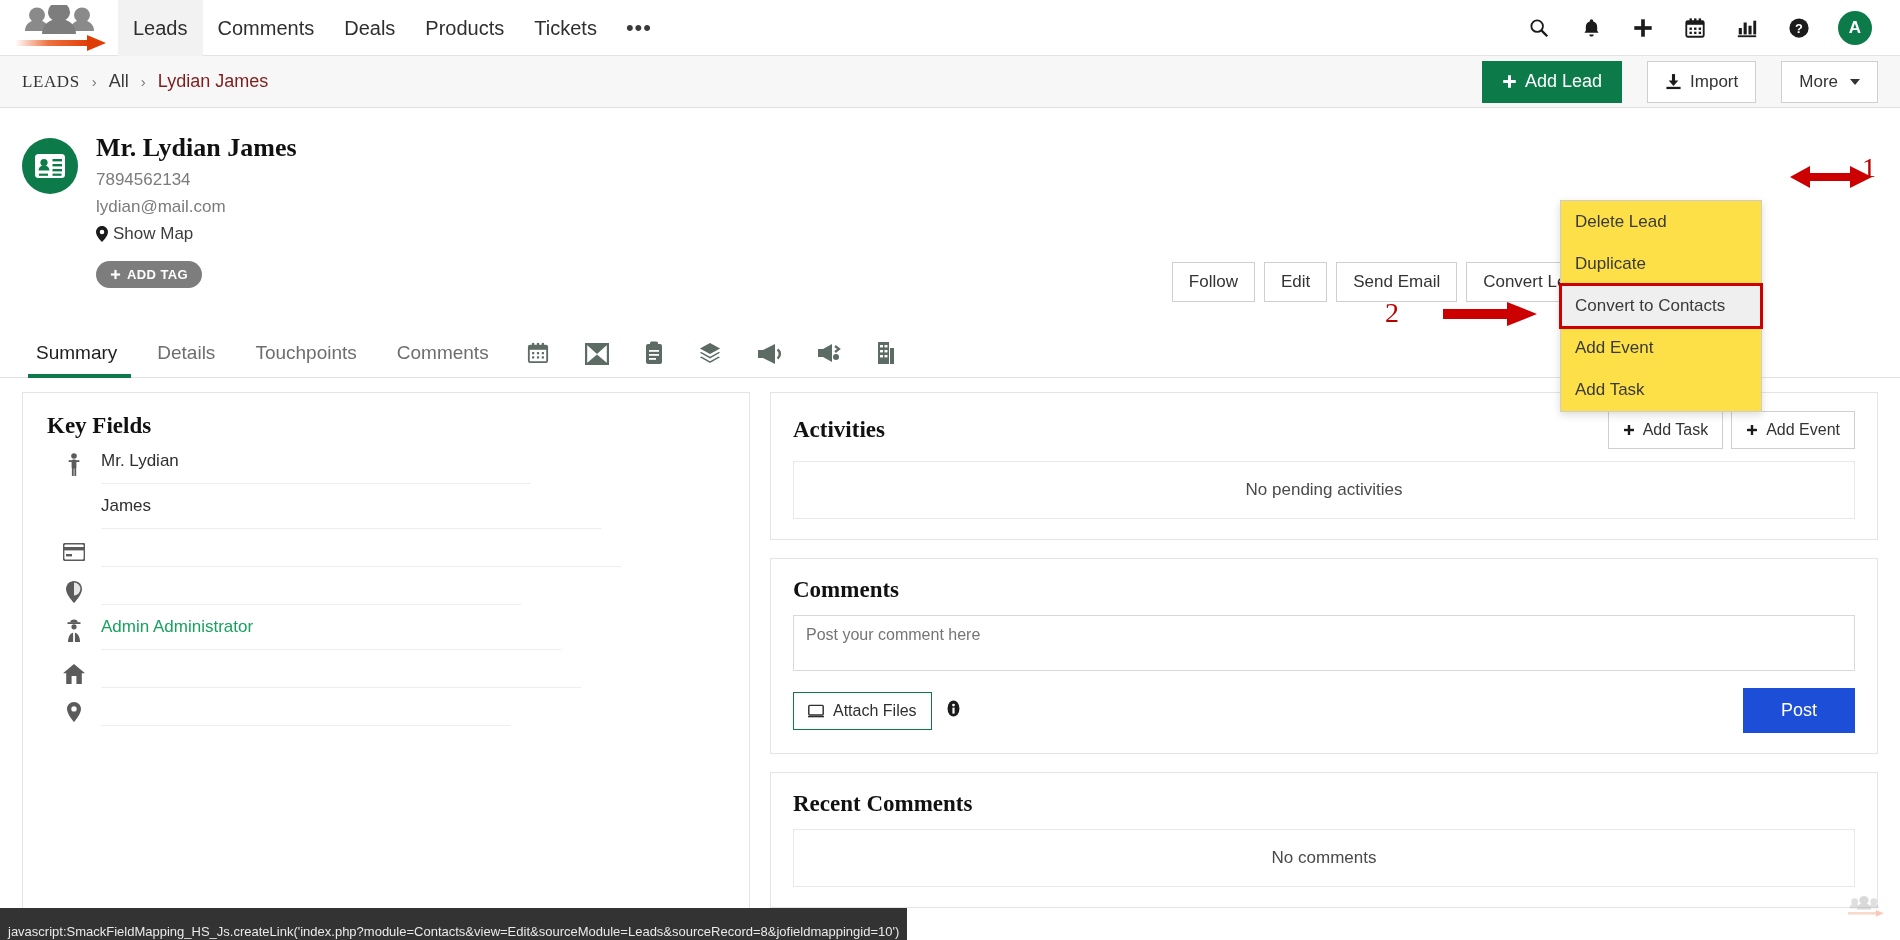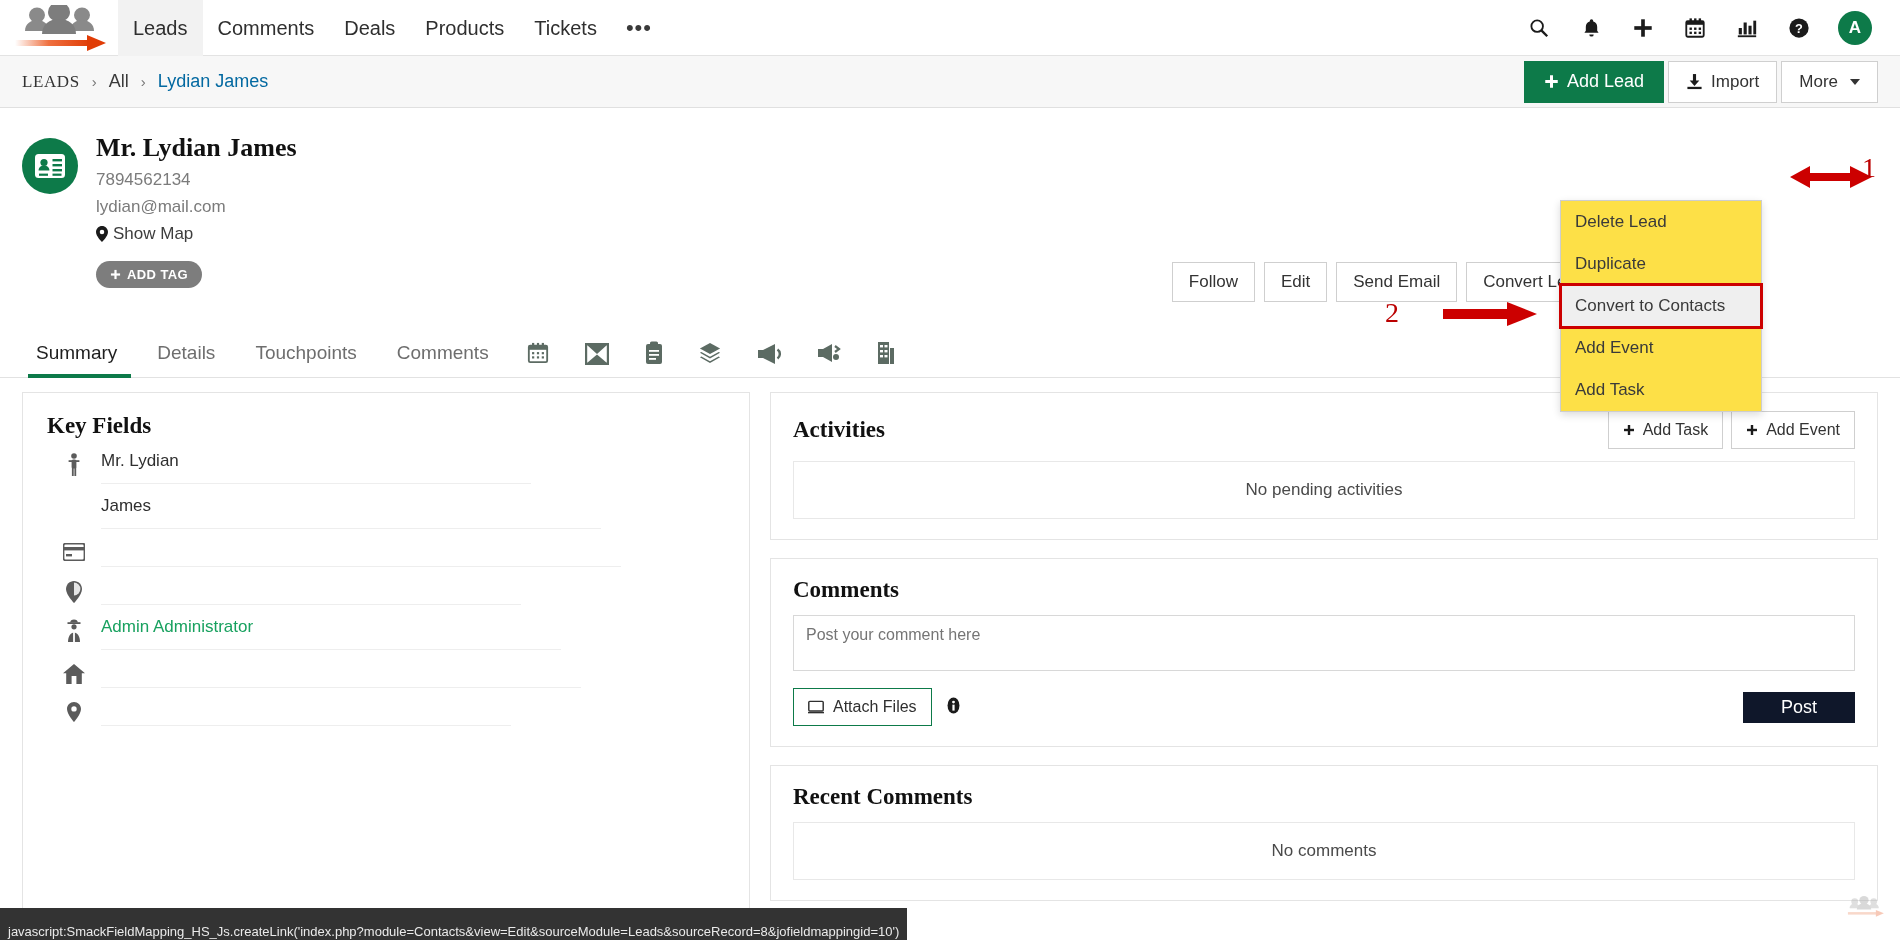--- a/index.html
+++ b/index.html
@@ -37,29 +37,29 @@
   }
 
   
   .crumbbar {
     height: 52px; background: #f7f7f7; border-bottom: 1px solid #e0e0e0;
     display: flex; align-items: center; padding: 0 22px; position: relative;
   }
   .crumb-leads { font-size: 17px; color: #333; letter-spacing: .6px; font-family:"Liberation Serif", serif; cursor:pointer;}
   .crumb-sep { font-size: 15px; color: #777; margin: 0 12px; }
   .crumb-all { font-size: 18px; color: #3b3b3b; cursor:pointer; }
-  .crumb-cur { font-size: 18px; color: #0369a1; }
+  .crumb-cur { font-size: 18px; color: #7f1d1d; }
   .crumb-actions { margin-left: auto; display: flex; align-items: center; gap: 0; }
   .btn {
     font-size: 17px; border: 1px solid #cfcfcf; background: #fff; color: #333;
     padding: 9px 17px; cursor: pointer; display: inline-flex; align-items: center; gap: 8px;
     height: 42px; white-space: nowrap;
   }
   .btn-green { background: #0d7a49; border-color: #0d7a49; color: #fff; font-size:18px; padding: 9px 19px;}
-  .crumb-actions .btn + .btn { margin-left: 4px; }
+  .crumb-actions .btn + .btn { margin-left: 25px; }
   .caret { width:0;height:0;border-left:5px solid transparent;border-right:5px solid transparent;border-top:6px solid currentColor; display:inline-block; margin-left:4px;}
 
   
   .rec-header { position: relative; padding: 26px 22px 0 22px; height: 218px; }
   .rec-ident { display: flex; align-items: flex-start; gap: 18px; }
   .rec-avatar {
     width: 56px; height: 56px; border-radius: 50%; background: #0d7a49;
     display: flex; align-items: center; justify-content: center; flex: none; margin-top: 4px;
   }
   .rec-name { font-size: 26px; color: #111; font-family: "Liberation Serif", serif; font-weight: 700; line-height: 1.1; }
@@ -126,21 +126,21 @@
     font-size: 17px; color: #4a4a4a;
   }
   .comment-body { padding: 0 22px 20px 22px; }
   .comment-ta {
     width: 100%; height: 56px; border: 1px solid #d8d8d8; font-size: 16px; color: #9b9b9b;
     padding: 10px 12px; font-family: "Liberation Sans", sans-serif; resize: none; background:#fff;
   }
   .comment-tools { display: flex; align-items: center; margin-top: 13px; }
   .attach-btn { border: 1px solid #0d7a49; color: #2f2f2f; background: #fff; font-size: 16px; padding: 9px 14px; display: inline-flex; gap: 9px; align-items:center; cursor: pointer; }
   .info-ico { margin-left: 13px; cursor:pointer; }
-  .post-btn { margin-left: auto; background: #0f172a; color: #fff; font-size: 18px; border: none; padding: 5px 38px; cursor: pointer; }
+  .post-btn { margin-left: auto; background: #1d4ed8; color: #fff; font-size: 18px; border: none; padding: 12px 38px; cursor: pointer; }
 
   
   .statusbar {
     position: absolute; left: 0; bottom: 0; height: 28px;
     background: #333333; color: #eaeaea; font-size: 13px;
     display: flex; align-items: flex-start; padding: 16px 8px; max-width: 1060px; z-index: 60;
   }
   .watermark { position: absolute; right: 14px; bottom: 12px; opacity: .45; z-index: 55;}
 </style>
 </head>

